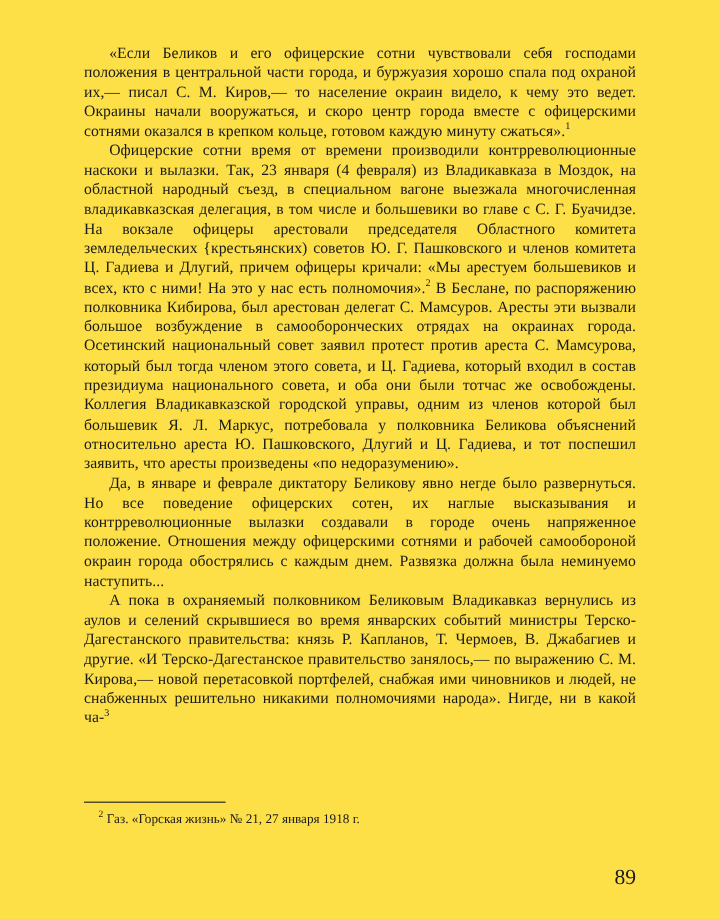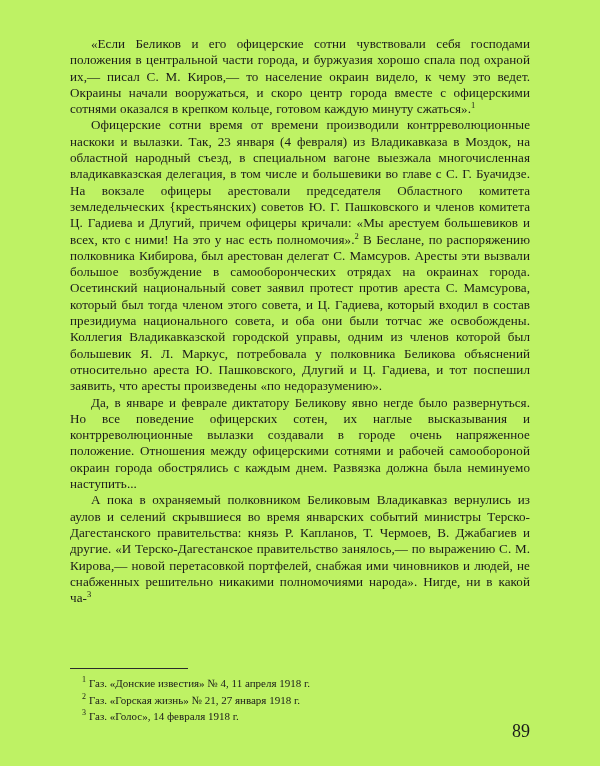--- a/index.html
+++ b/index.html
@@ -13,21 +13,21 @@
     font-family: "Liberation Serif", "DejaVu Serif", serif;
     color: #111111;
     position: relative;
     overflow: hidden;
   }
   .page {
     position: absolute;
     left: 0; top: 0;
     width: 600px;
     height: 766px;
-    background: #bef264;
+    background: #fde047;
   }
   .content {
     position: absolute;
     left: 70px;
     top: 36px;
     width: 460px;
   }
   .body-text p {
     margin: 0;
     text-align: justify;
@@ -90,20 +90,18 @@
     <div class="body-text">
       <p class="first"><span>«Если Беликов и его офицерские сотни чувствовали себя господами положения в центральной части города, и буржуазия хорошо спала под охраной их,— писал С. М. Киров,— то население окраин видело, к чему это ведет. Окраины начали вооружаться, и скоро центр города вместе с офицерскими сотнями оказался в крепком кольце, готовом каждую минуту сжаться».</span><sup>1</sup></p>
       <p><span>Офицерские сотни время от времени производили контрреволюционные наскоки и вылазки. Так, 23 января (4 февраля) из Владикавказа в Моздок, на областной народный съезд, в специальном вагоне выезжала многочисленная владикавказская делегация, в том числе и большевики во главе с С. Г. Буачидзе. На вокзале офицеры арестовали председателя Областного комитета земледельческих {крестьянских) советов Ю. Г. Пашковского и членов комитета Ц. Гадиева и Длугий, причем офицеры кричали: «Мы арестуем большевиков и всех, кто с ними! На это у нас есть полномочия».</span><sup>2</sup> <span>В Беслане, по распоряжению полковника Кибирова, был арестован делегат С. Мамсуров. Аресты эти вызвали большое возбуждение в самооборонческих отрядах на окраинах города. Осетинский национальный совет заявил протест против ареста С. Мамсурова, который был тогда членом этого совета, и Ц. Гадиева, который входил в состав президиума национального совета, и оба они были тотчас же освобождены. Коллегия Владикавказской городской управы, одним из членов которой был большевик Я. Л. Маркус, потребовала у полковника Беликова объяснений относительно ареста Ю. Пашковского, Длугий и Ц. Гадиева, и тот поспешил заявить, что аресты произведены «по недоразумению».</span></p>
       <p><span>Да, в январе и феврале диктатору Беликову явно негде было развернуться. Но все поведение офицерских сотен, их наглые высказывания и контрреволюционные вылазки создавали в городе очень напряженное положение. Отношения между офицерскими сотнями и рабочей самообороной окраин города обострялись с каждым днем. Развязка должна была неминуемо наступить...</span></p>
       <p><span>А пока в охраняемый полковником Беликовым Владикавказ вернулись из аулов и селений скрывшиеся во время январских событий министры Терско-Дагестанского правительства: князь Р. Капланов, Т. Чермоев, В. Джабагиев и другие. «И Терско-Дагестанское правительство занялось,— по выражению С. М. Кирова,— новой перетасовкой портфелей, снабжая ими чиновников и людей, не снабженных решительно никакими полномочиями народа». Нигде, ни в какой ча-</span><sup>3</sup></p>
     </div>
   </div>
 
   <div class="footnotes">
     <div class="fn-rule"></div>
-    <p class="fn"><span class="num">1</span><span>Газ. «Донские известия» № 4, 11 апреля 1918 г.</span></p>
     <p class="fn"><span class="num">2</span><span>Газ. «Горская жизнь» № 21, 27 января 1918 г.</span></p>
-    <p class="fn"><span class="num">3</span><span>Газ. «Голос», 14 февраля 1918 г.</span></p>
   </div>
 
   <div class="page-number">89</div>
 
 </div>
 
 </body></html>

